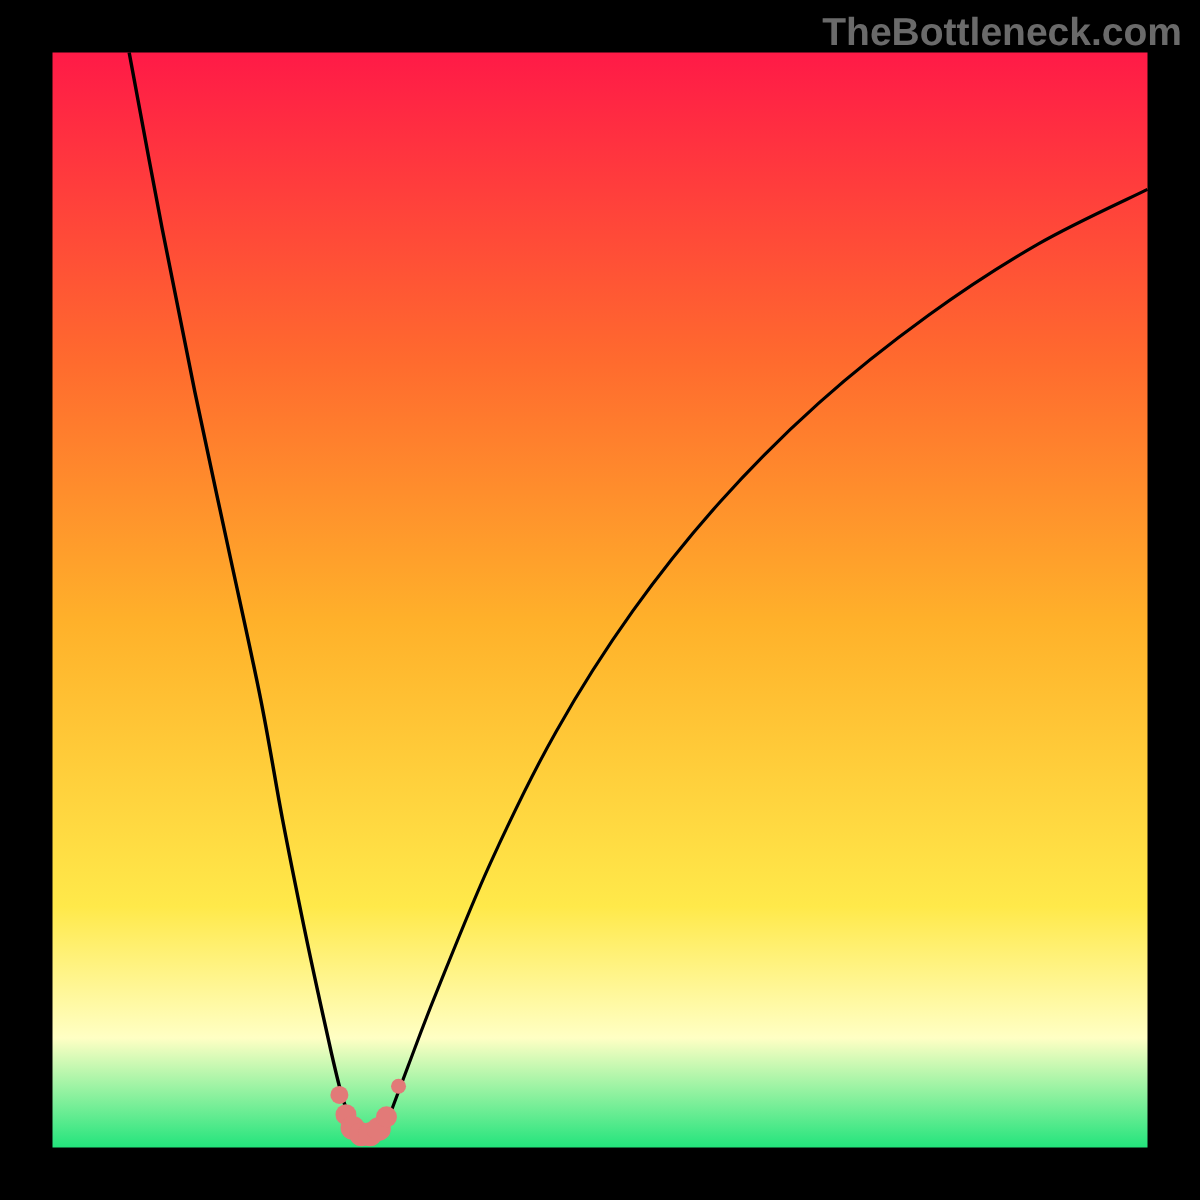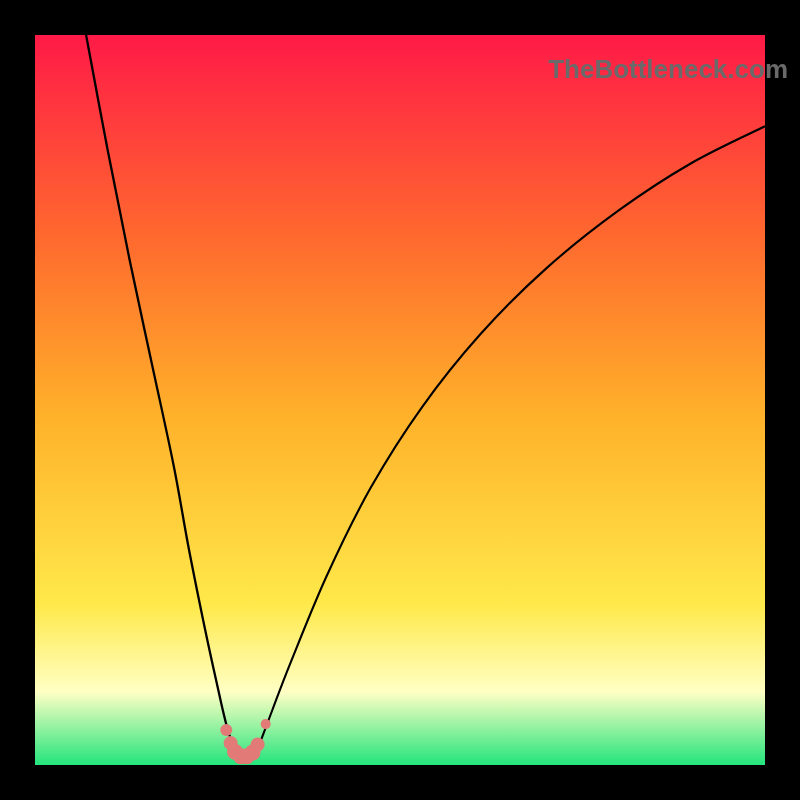--- a/index.html
+++ b/index.html
@@ -20,21 +20,20 @@
   }
   .watermark {
     position: absolute;
     top: 6px;
     right: 12px;
     font-family: Arial, Helvetica, sans-serif;
     font-size: 26px;
     font-weight: bold;
     color: #6a6a6a;
     z-index: 10;
-    margin-top: 48px;
   }
 </style>
 </head>
 <body>
 
 <div class="chart-container">
   <svg id="chart-svg" width="800" height="800" viewBox="0 0 800 800" preserveAspectRatio="none">
     <defs>
       <linearGradient id="bg-grad" x1="0" y1="0" x2="0" y2="1">
         <stop id="g0" offset="0%" stop-color="#ff1a47"></stop>

